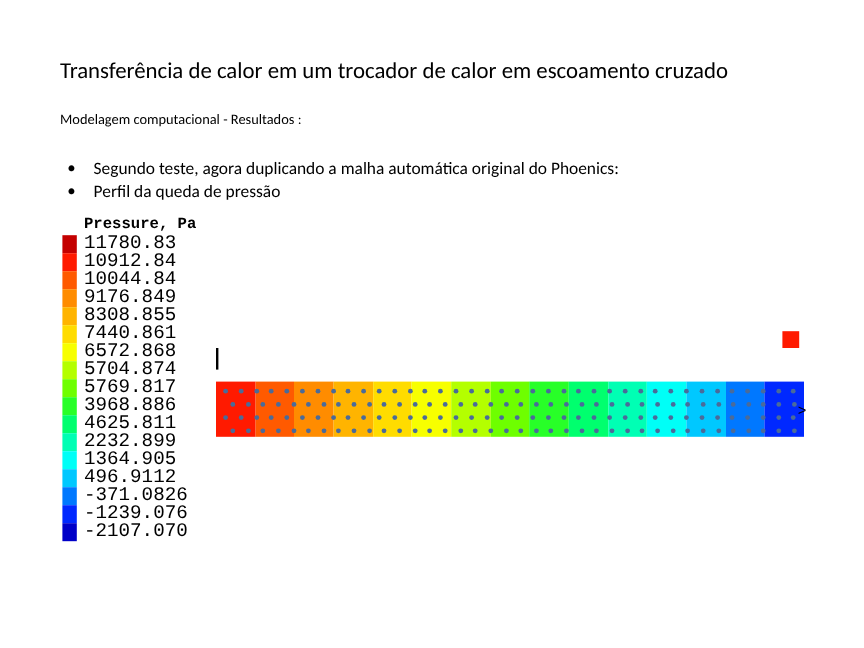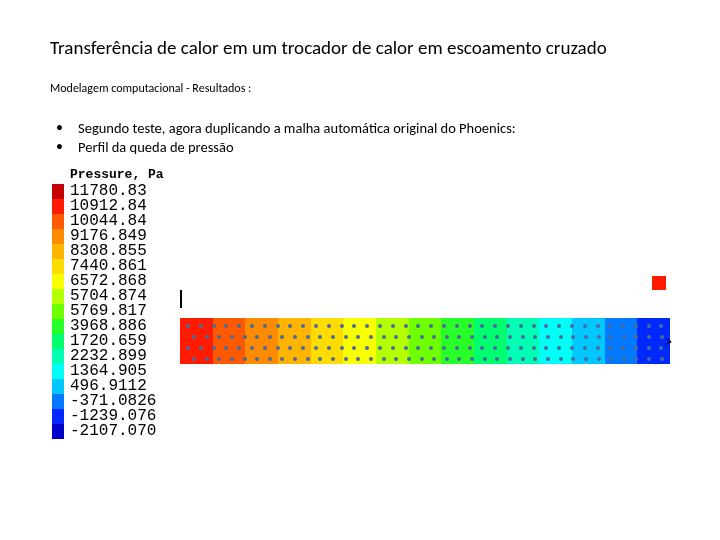--- a/index.html
+++ b/index.html
@@ -1,16 +1,16 @@
 <!DOCTYPE html>
 <html><head>
 <meta charset="utf-8">
 <style>
   html,body{margin:0;padding:0;width:720px;height:540px;background:#fff;font-family:Calibri,Arial,sans-serif;color:#000}
-  .page{padding:36px 50px 0 50px}
+  .page{padding:48px 50px 0 50px}
   .title{font-size:19px;margin:0 0 22px 0;font-weight:400}
   .subtitle{font-size:12px;margin:0 0 24px 0;font-weight:400}
   ul.bullets{list-style:none;margin:0 0 10px 0;padding:0}
   ul.bullets li{position:relative;padding-left:28px;font-size:14.5px;line-height:1.3;margin:0}
   ul.bullets li::before{content:"•";position:absolute;left:6px;top:0;font-size:14px}
   .legend-title{font-family:"Courier New",monospace;font-weight:700;font-size:13px;margin:6px 0 2px 20px}
   .legend{display:flex;align-items:flex-start;gap:6px;margin-left:2px}
   .cbar{width:12px;height:255px;display:flex;flex-direction:column}
   .cbar div{flex:1}
   .lvals{display:flex;flex-direction:column;justify-content:flex-start;height:255px;font-family:"Courier New",monospace;font-size:16px;line-height:15px}
@@ -60,21 +60,21 @@
         <div>11780.83</div>
         <div>10912.84</div>
         <div>10044.84</div>
         <div>9176.849</div>
         <div>8308.855</div>
         <div>7440.861</div>
         <div>6572.868</div>
         <div>5704.874</div>
         <div>5769.817</div>
         <div>3968.886</div>
-        <div>1720.659</div>
+        <div>4625.811</div>
         <div>2232.899</div>
         <div>1364.905</div>
         <div>496.9112</div>
         <div>-371.0826</div>
         <div>-1239.076</div>
         <div>-2107.070</div>
       </div>
   </div>
 
   <div class="marker"></div>

